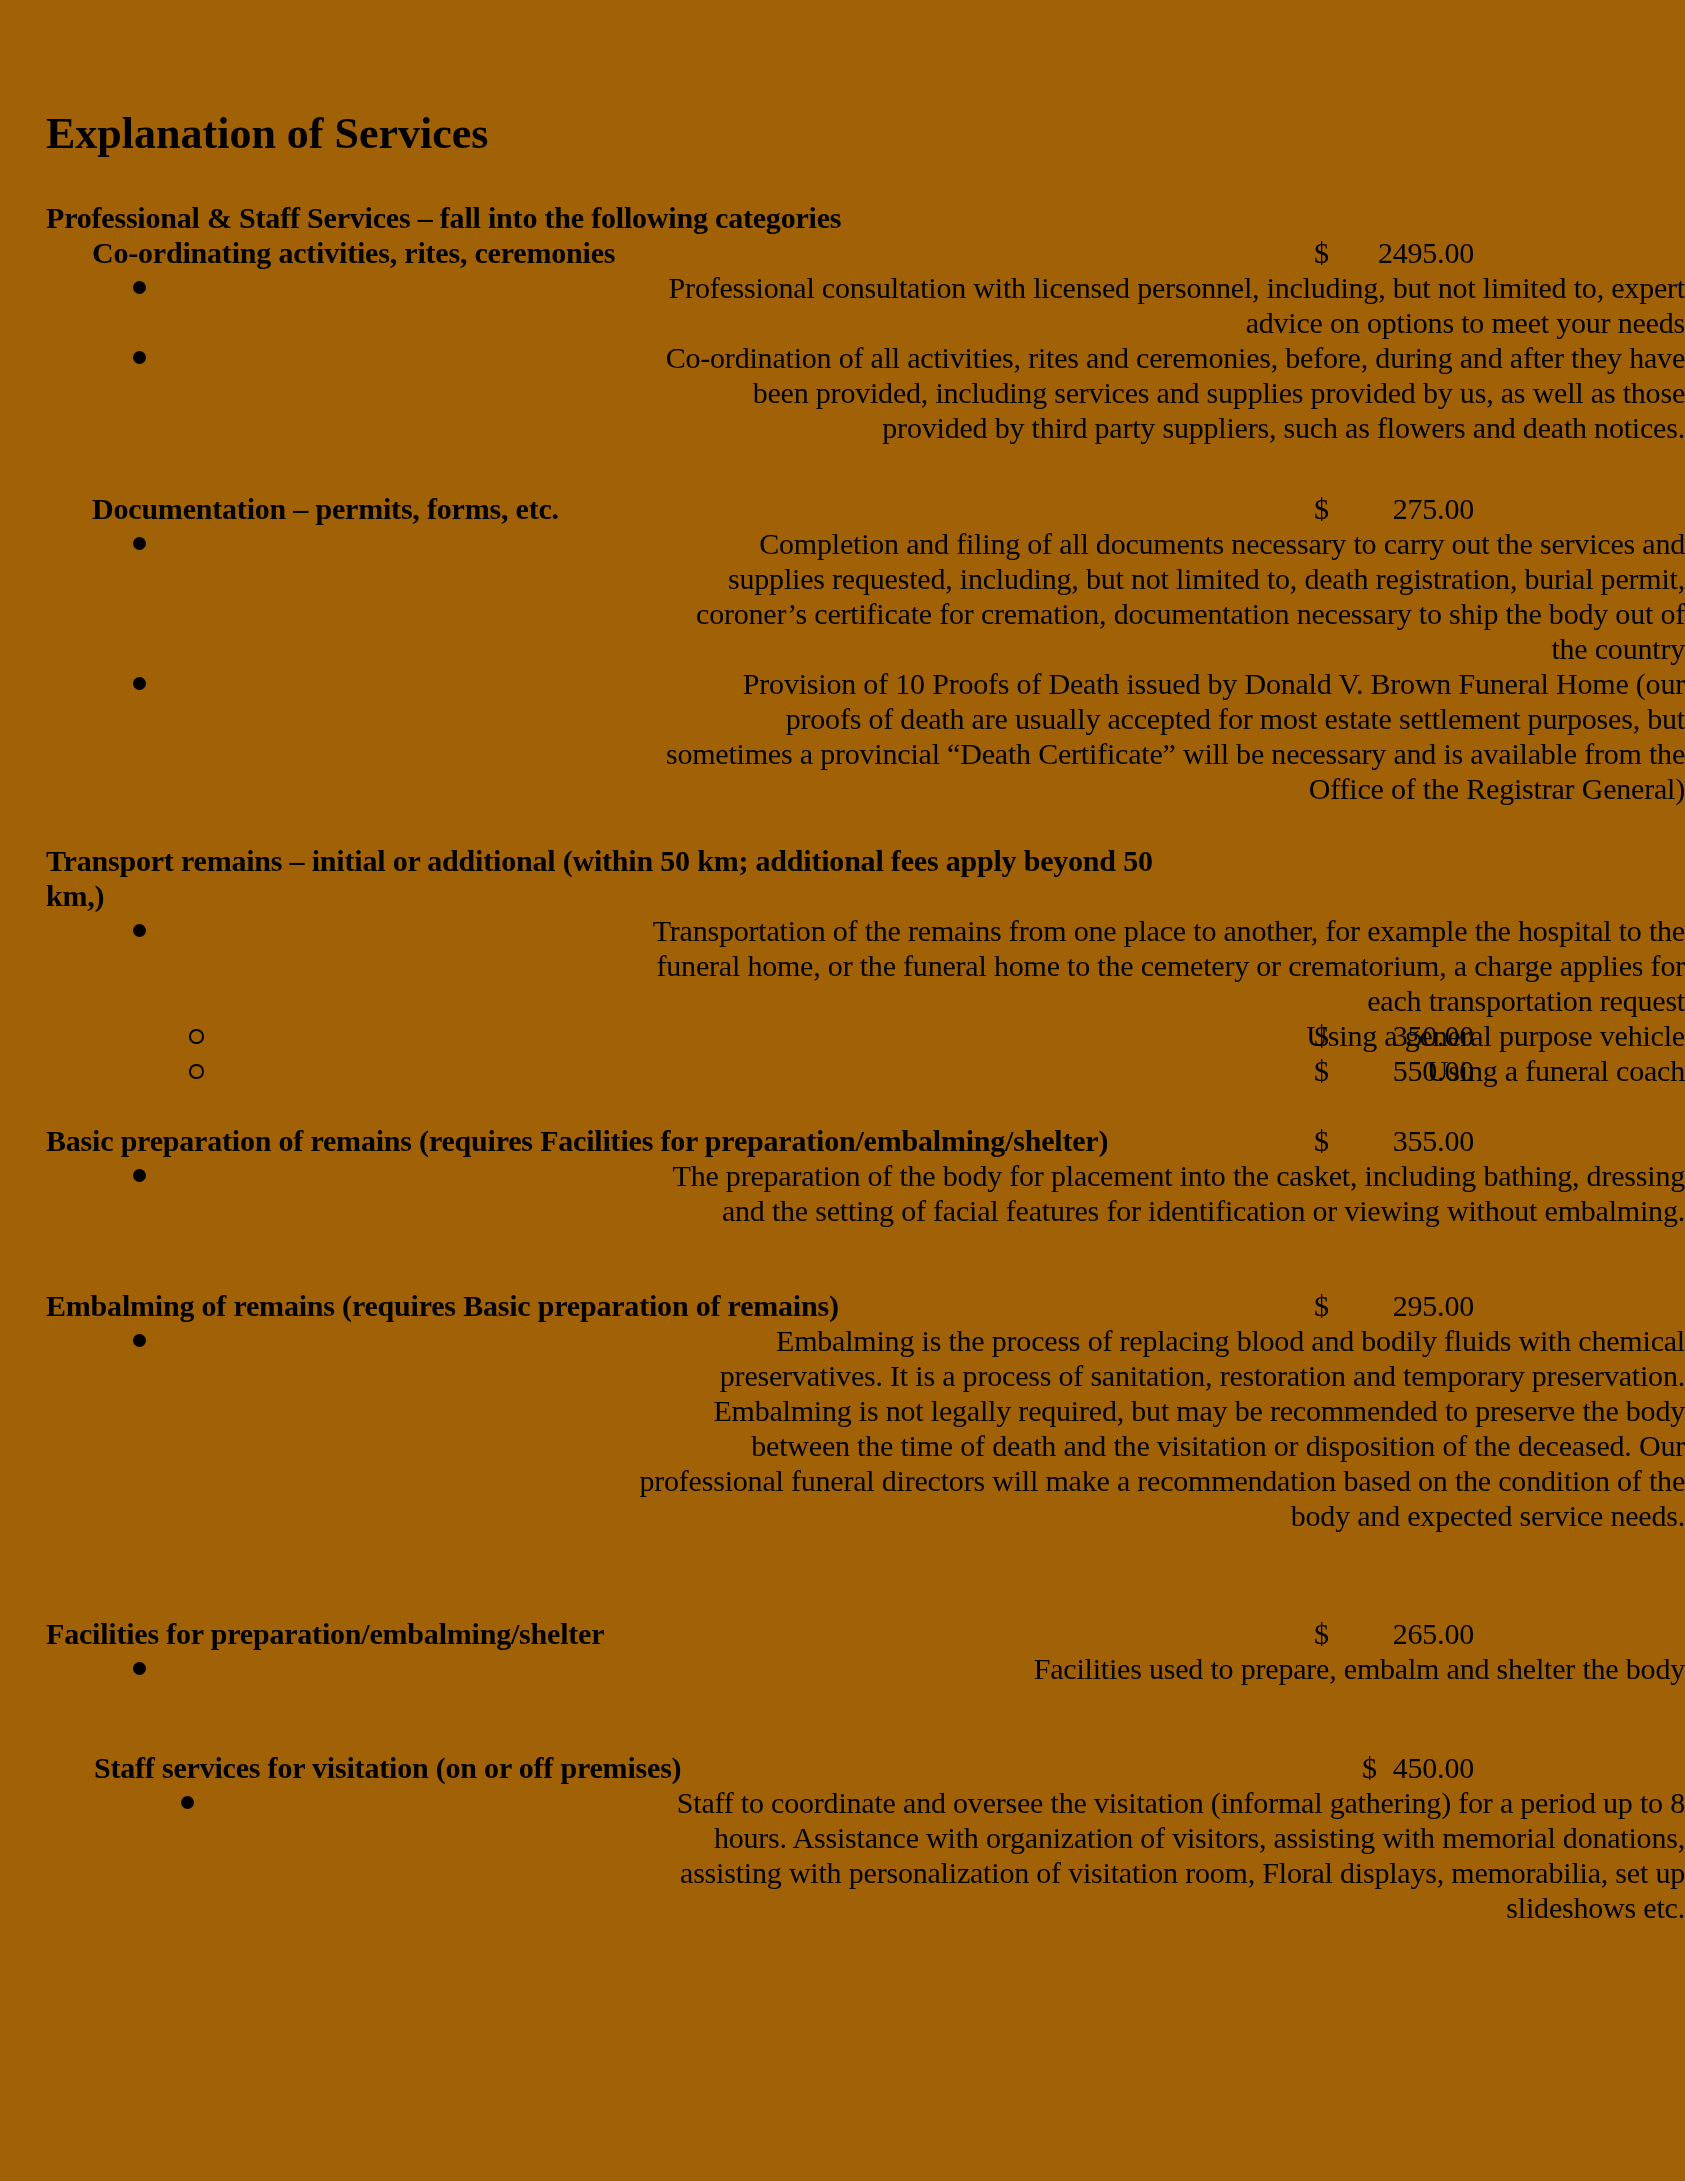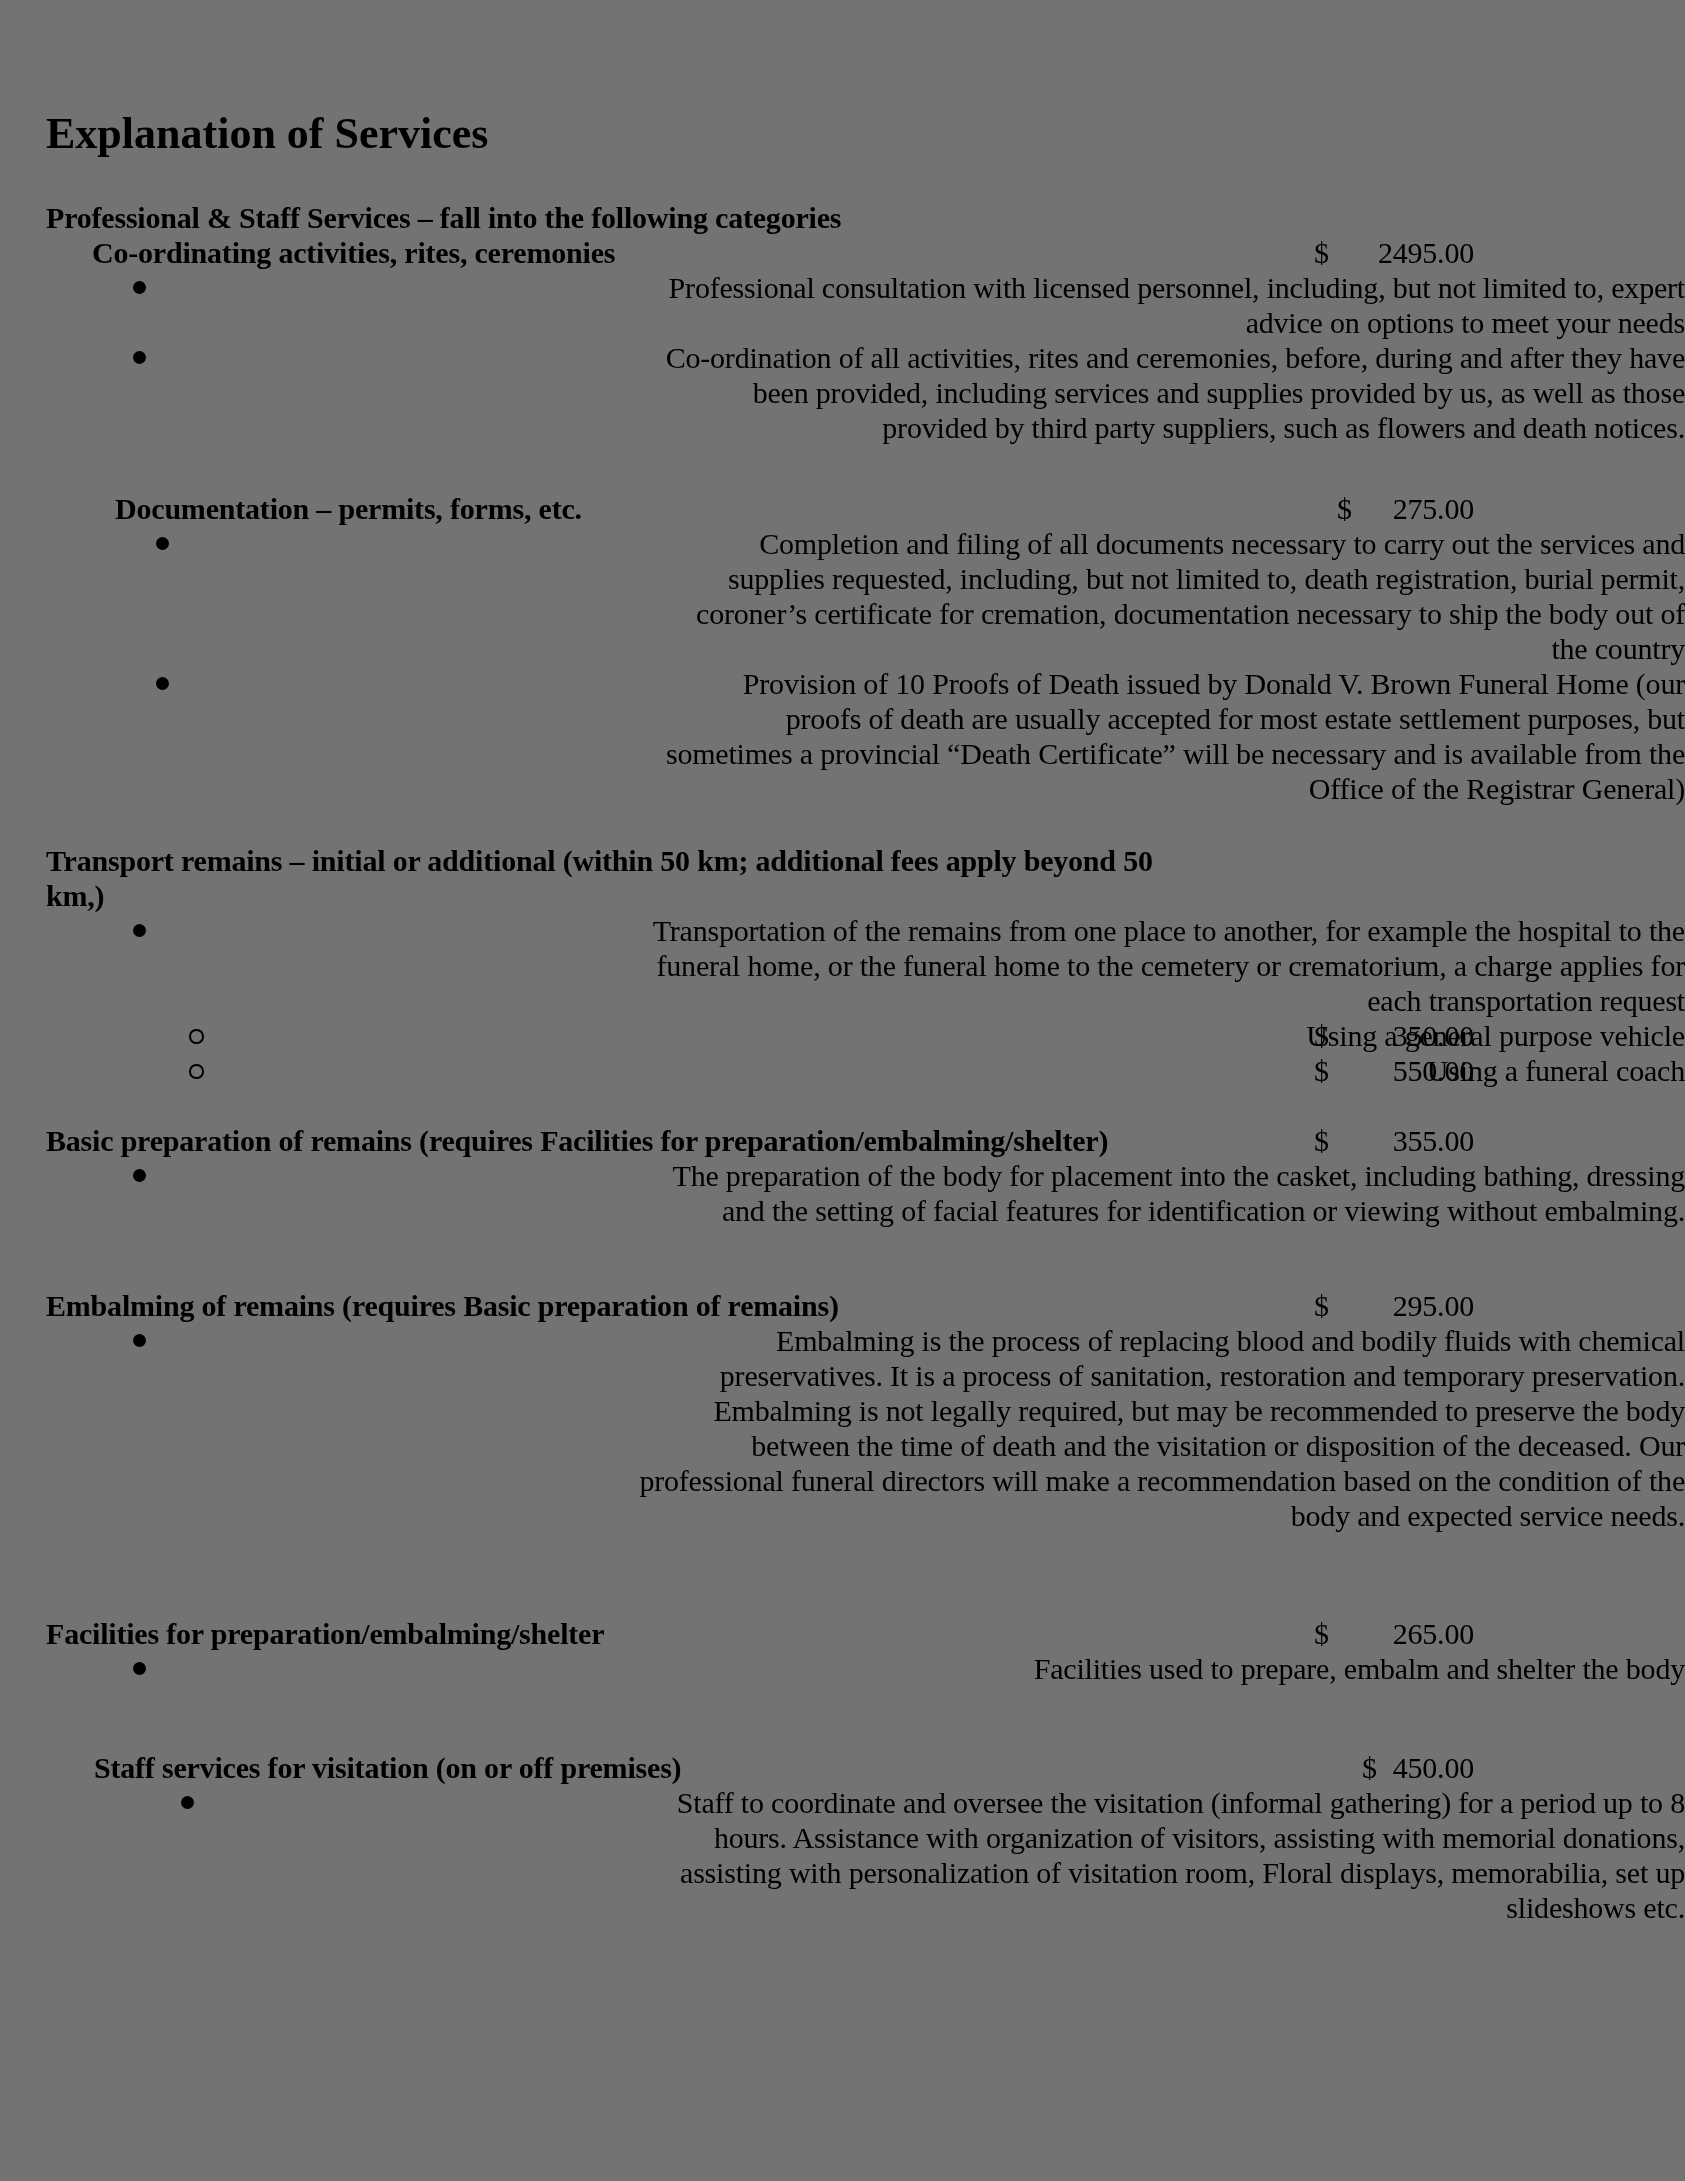--- a/index.html
+++ b/index.html
@@ -1,34 +1,34 @@
 <!DOCTYPE html>
 <html style="font-size:14px"><head>
 <meta charset="utf-8">
 <style>
   html,body{margin:0;padding:0;background:#ffffff;}
   #page{
     position:relative;
     width:1685px;height:2181px;
-    background:#737373;
+    background:#a16207;
     color:#000000;
     font-family:"Liberation Serif","DejaVu Serif",serif;
     overflow:hidden;
   }
   #doc-title{
     position:absolute;top:109px;left:46px;
     font-size:44px;font-weight:bold;line-height:49px;
     letter-spacing:0px;margin:0;
   }
   #sections{
     position:absolute;top:200px;left:0;right:0;
   }
   .section{margin:0;}
   
-  .s2{margin-top:46px;padding-left:23px;}
+  .s2{margin-top:46px;}
   .s3{margin-top:37px;}
   .s4{margin-top:35px;}
   .s5{margin-top:60px;}
   .s6{margin-top:83px;}
   .s7{margin-top:64px;padding-left:48px;}
 
   .hrow{
     position:relative;
     font-size:30px;line-height:35px;letter-spacing:-0.2px;
     white-space:nowrap;

